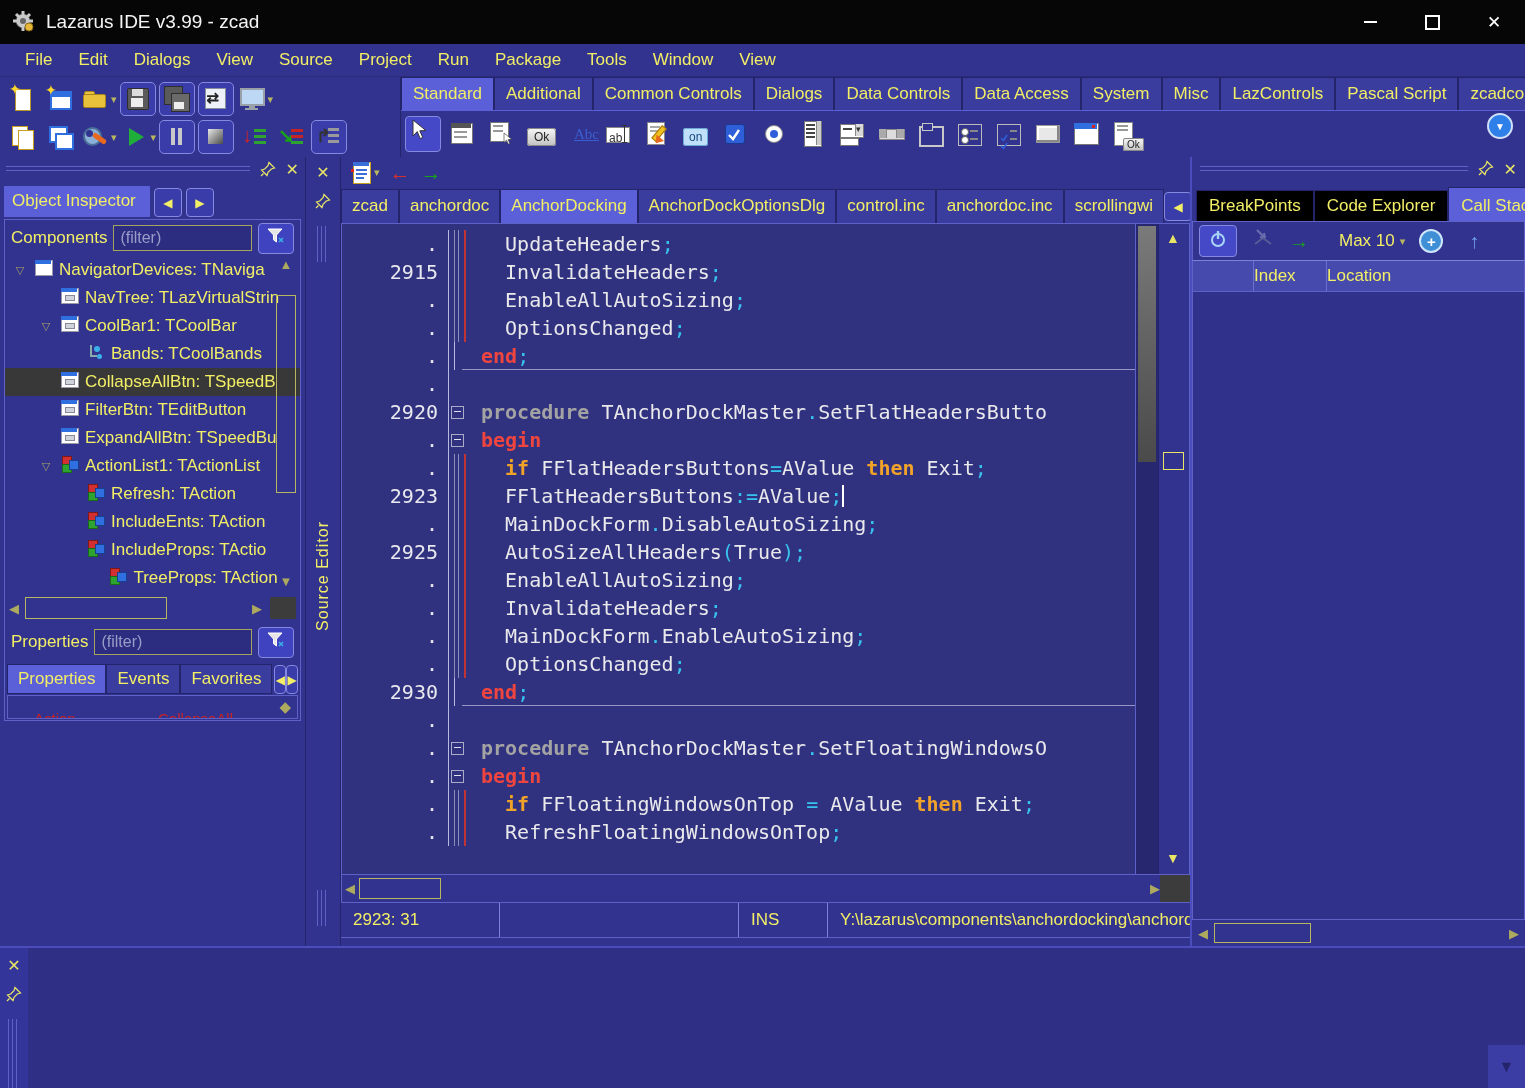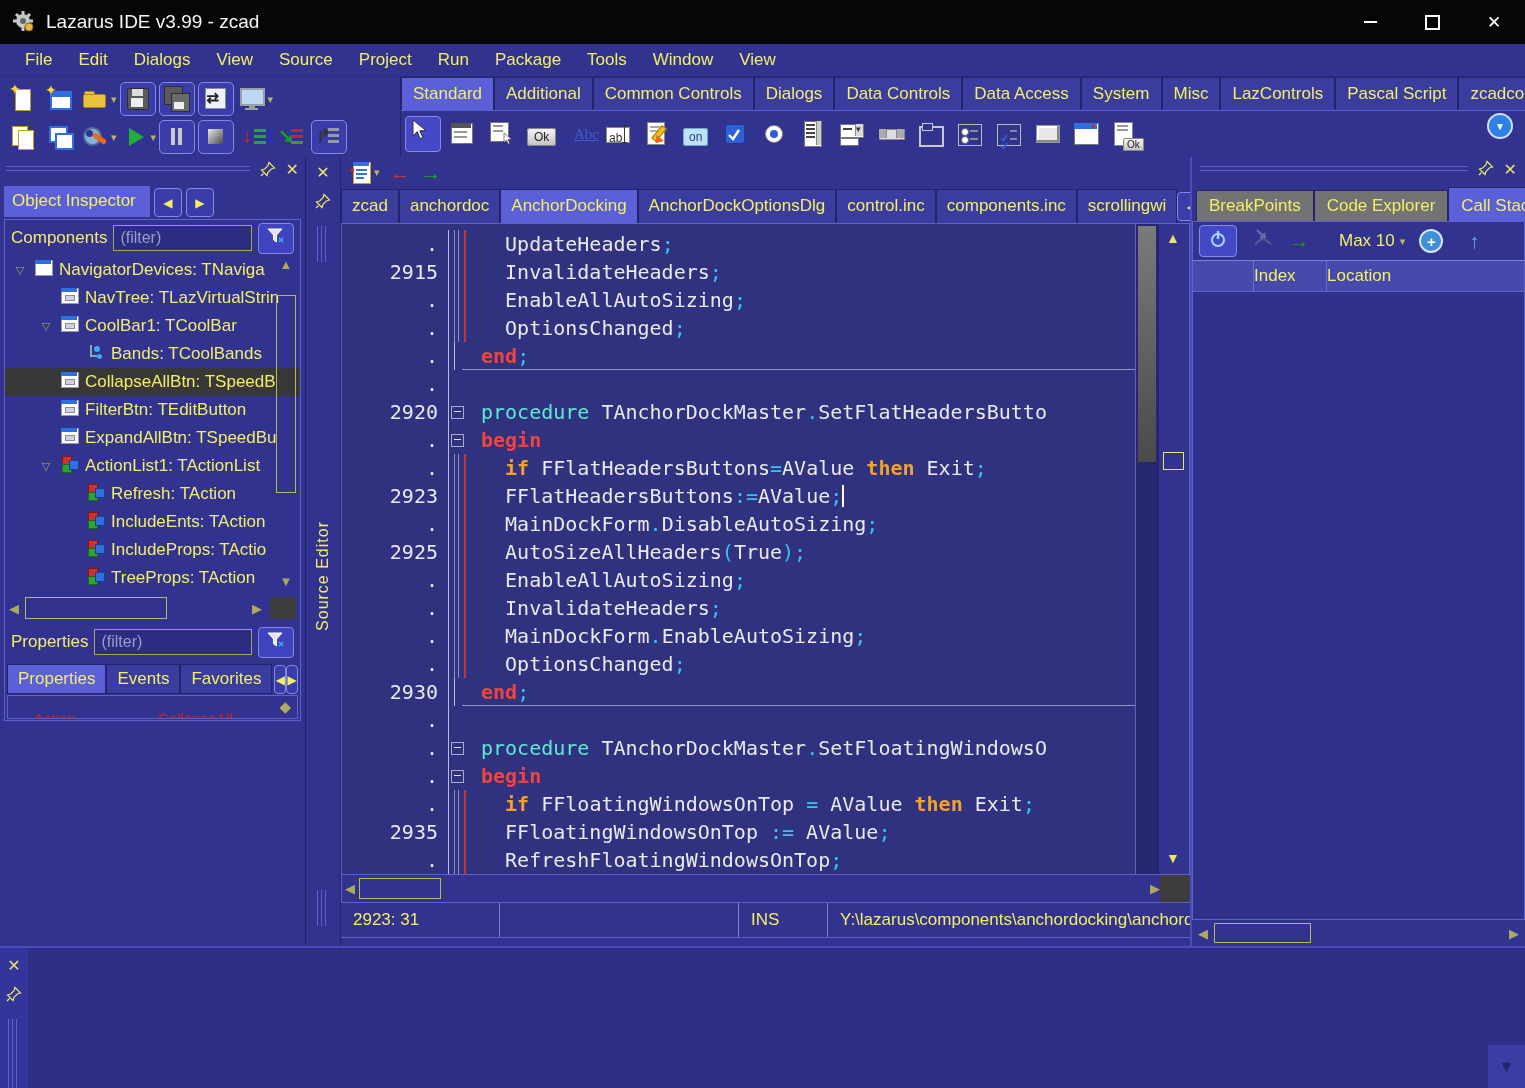--- a/index.html
+++ b/index.html
@@ -86,21 +86,21 @@
   .fold{width:24px;flex:none;position:relative;}
   .f-v::before{content:"";position:absolute;left:5px;top:0;bottom:0;width:1px;background:#8d8fb8;}
   .f-v::after{content:"";position:absolute;left:9px;top:0;bottom:0;width:1px;background:#8d8fb8;}
   .f-end::before{content:"";position:absolute;left:5px;top:0;bottom:0;width:1px;background:#b9badf;}
   .f-box::before{content:"";position:absolute;left:2px;top:8px;width:11px;height:11px;border:1px solid #a9abc8;}
   .f-box::after{content:"";position:absolute;left:5px;top:13px;width:7px;height:1px;background:#e0e0ee;}
   .redbar{position:absolute;left:122px;top:0;height:28px;width:2px;background:#bf3434;}
   .ct{padding-left:8px;}
   .tok-i{color:#e9e9ec;}
   .tok-s{color:#37c3ee;}
-  .tok-p{color:#5eead4;font-weight:normal;}
+  .tok-p{color:#a3a3a3;font-weight:bold;}
   .tok-b{color:#f0453f;font-weight:bold;}
   .tok-f{color:#f0a229;font-weight:bold;}
   .caret{display:inline-block;width:2px;height:22px;background:#ffffff;vertical-align:-4px;}
   .divline{position:absolute;left:120px;right:0;bottom:0;height:1px;background:#9595c5;}
   .vscroll{width:22px;flex:none;background:#26276e;border-left:1px solid #5d61c8;position:relative;}
   .vthumb{position:absolute;left:2px;right:2px;top:2px;height:236px;background:linear-gradient(to bottom,#7a7a7a,#4a4a4a);}
   .astrip{width:30px;flex:none;position:relative;background:#32338f;border-left:1px solid #23246a;}
   .astrip .up{position:absolute;top:6px;left:7px;color:#e9e565;font-size:14px;}
   .astrip .down{position:absolute;bottom:8px;left:7px;color:#e9e565;font-size:14px;}
   .smark{position:absolute;left:4px;top:228px;width:19px;height:16px;border:1px solid #e9e565;}
@@ -108,21 +108,21 @@
   .ed-hthumb{width:80px;height:19px;border:1px solid #b8b65e;margin-left:4px;}
   .ed-hs-track{flex:1;}
   .ed-hs-corner{width:30px;height:27px;background:#3c3c3c;flex:none;}
   .ed-status{height:34px;display:flex;align-items:stretch;border-top:1px solid #5d61c8;border-bottom:1px solid #5d61c8;color:#f2ee66;}
   .st-seg{display:flex;align-items:center;padding-left:12px;border-right:1px solid #7d82d8;white-space:nowrap;overflow:hidden;}
 
   
   .rp{flex:1;display:flex;flex-direction:column;border-left:2px solid #4a4dbb;min-width:0;}
   .rp-top{height:26px;display:flex;align-items:center;gap:10px;padding:0 8px;}
   .rp-tabs{height:38px;display:flex;align-items:flex-end;padding:0 4px;overflow:hidden;}
-  .rp-tab{padding:5px 12px;background:#737373;border:1px solid #23246a;border-bottom:none;white-space:nowrap;}
+  .rp-tab{padding:5px 12px;background:#000000;border:1px solid #23246a;border-bottom:none;white-space:nowrap;}
   .rp-tab.sel{background:#5b60d8;padding-top:8px;}
   .rp-toolbar{height:38px;display:flex;align-items:center;gap:14px;padding-left:6px;border:1px solid #5d61c8;border-bottom:none;}
   .rp-power{width:36px;height:30px;border:1px solid #8589e0;background:#4549c8;border-radius:4px;display:flex;align-items:center;justify-content:center;}
   .rp-header{height:30px;display:flex;align-items:center;background:#474aad;border:1px solid #5d61c8;border-top:1px solid #7d82d8;}
   .rp-col{border-left:1px solid #6a6ecf;height:100%;display:flex;align-items:center;padding-left:0;}
   .rp-body{flex:1;border:1px solid #5d61c8;border-top:none;background:#30318a;}
   .rp-hscroll{height:26px;display:flex;align-items:center;gap:6px;padding:0 6px;}
   .rp-hthumb{width:95px;height:18px;border:1px solid #b8b65e;}
 
   
@@ -546,21 +546,21 @@
               <div class="oit-row" style="padding-left: 58px;">
                 <span class="exp"></span>
                 <span><span class="icw16"><span class="abs" style="left:2px;top:1px;width:8px;height:7px;background:#d23030;border:1px solid #801818;"></span><span class="abs" style="left:2px;top:9px;width:8px;height:7px;background:#2fa32f;border:1px solid #1a6a1a;"></span><span class="abs" style="left:9px;top:5px;width:8px;height:8px;background:#2f6fe0;border:1px solid #183f90;"></span></span></span>
                 <span>IncludeEnts: TAction</span>
               </div>
               <div class="oit-row" style="padding-left: 58px;">
                 <span class="exp"></span>
                 <span><span class="icw16"><span class="abs" style="left:2px;top:1px;width:8px;height:7px;background:#d23030;border:1px solid #801818;"></span><span class="abs" style="left:2px;top:9px;width:8px;height:7px;background:#2fa32f;border:1px solid #1a6a1a;"></span><span class="abs" style="left:9px;top:5px;width:8px;height:8px;background:#2f6fe0;border:1px solid #183f90;"></span></span></span>
                 <span>IncludeProps: TActio</span>
               </div>
-              <div class="oit-row" style="padding-left: 58px;">
+              <div class="oit-row" style="padding-left: 58px; justify-content: center;">
                 <span class="exp"></span>
                 <span><span class="icw16"><span class="abs" style="left:2px;top:1px;width:8px;height:7px;background:#d23030;border:1px solid #801818;"></span><span class="abs" style="left:2px;top:9px;width:8px;height:7px;background:#2fa32f;border:1px solid #1a6a1a;"></span><span class="abs" style="left:9px;top:5px;width:8px;height:8px;background:#2f6fe0;border:1px solid #183f90;"></span></span></span>
                 <span>TreeProps: TAction</span>
               </div>
             </div>
           <div class="tscroll">
             <span class="oliv">▲</span>
             <div class="tthumb"></div>
             <span class="oliv" style="margin-top:auto;">▼</span>
           </div>
@@ -627,21 +627,21 @@
         </span>
         <span style="color:#d03030;font-size:21px;font-weight:bold;line-height:1;">←</span>
         <span style="color:#17a317;font-size:21px;font-weight:bold;line-height:1;">→</span>
       </div>
       <div class="ed-tabs">
           <span class="ed-tab">zcad</span>
           <span class="ed-tab">anchordoc</span>
           <span class="ed-tab sel">AnchorDocking</span>
           <span class="ed-tab">AnchorDockOptionsDlg</span>
           <span class="ed-tab">control.inc</span>
-          <span class="ed-tab">components.inc</span>
+          <span class="ed-tab">anchordoc.inc</span>
           <span class="ed-tab">scrollingwi</span>
           <span class="tabnav">
             <span class="navbtn">◀</span>
             <span class="navbtn">▶</span>
           </span>
         </div>
       <div class="ed-body">
         <div class="code">
             <div class="cl"><span class="gut">.</span><span class="fold f-v"></span><span class="redbar"></span><span class="ct"><span class="tok-i">  UpdateHeaders</span><span class="tok-s">;</span></span></div>
             <div class="cl"><span class="gut">2915</span><span class="fold f-v"></span><span class="redbar"></span><span class="ct"><span class="tok-i">  InvalidateHeaders</span><span class="tok-s">;</span></span></div>
@@ -657,21 +657,20 @@
             <div class="cl"><span class="gut">2925</span><span class="fold f-v"></span><span class="redbar"></span><span class="ct"><span class="tok-i">  AutoSizeAllHeaders</span><span class="tok-s">(</span><span class="tok-i">True</span><span class="tok-s">);</span></span></div>
             <div class="cl"><span class="gut">.</span><span class="fold f-v"></span><span class="redbar"></span><span class="ct"><span class="tok-i">  EnableAllAutoSizing</span><span class="tok-s">;</span></span></div>
             <div class="cl"><span class="gut">.</span><span class="fold f-v"></span><span class="redbar"></span><span class="ct"><span class="tok-i">  InvalidateHeaders</span><span class="tok-s">;</span></span></div>
             <div class="cl"><span class="gut">.</span><span class="fold f-v"></span><span class="redbar"></span><span class="ct"><span class="tok-i">  MainDockForm</span><span class="tok-s">.</span><span class="tok-i">EnableAutoSizing</span><span class="tok-s">;</span></span></div>
             <div class="cl"><span class="gut">.</span><span class="fold f-v"></span><span class="redbar"></span><span class="ct"><span class="tok-i">  OptionsChanged</span><span class="tok-s">;</span></span></div>
             <div class="cl"><span class="gut">2930</span><span class="fold f-end"></span><span class="ct"><span class="tok-b">end</span><span class="tok-s">;</span></span><span class="divline"></span></div>
             <div class="cl"><span class="gut">.</span><span class="fold "></span><span class="ct"></span></div>
             <div class="cl"><span class="gut">.</span><span class="fold f-box"></span><span class="ct"><span class="tok-p">procedure</span><span class="tok-i"> TAnchorDockMaster</span><span class="tok-s">.</span><span class="tok-i">SetFloatingWindowsO</span></span></div>
             <div class="cl"><span class="gut">.</span><span class="fold f-box"></span><span class="ct"><span class="tok-b">begin</span></span></div>
             <div class="cl"><span class="gut">.</span><span class="fold f-v"></span><span class="redbar"></span><span class="ct"><span class="tok-f">  if</span><span class="tok-i"> FFloatingWindowsOnTop </span><span class="tok-s">=</span><span class="tok-i"> AValue</span><span class="tok-f"> then</span><span class="tok-i"> Exit</span><span class="tok-s">;</span></span></div>
-            <div class="cl"><span class="gut">2935</span><span class="fold f-v"></span><span class="redbar"></span><span class="ct"><span class="tok-i">  FFloatingWindowsOnTop </span><span class="tok-s">:=</span><span class="tok-i"> AValue</span><span class="tok-s">;</span></span></div>
             <div class="cl"><span class="gut">.</span><span class="fold f-v"></span><span class="redbar"></span><span class="ct"><span class="tok-i">  RefreshFloatingWindowsOnTop</span><span class="tok-s">;</span></span></div>
           </div>
         <div class="vscroll">
           <div class="vthumb"></div>
         </div>
         <div class="astrip">
           <span class="up">▲</span>
           <span class="smark"></span>
           <span class="down">▼</span>
         </div>

